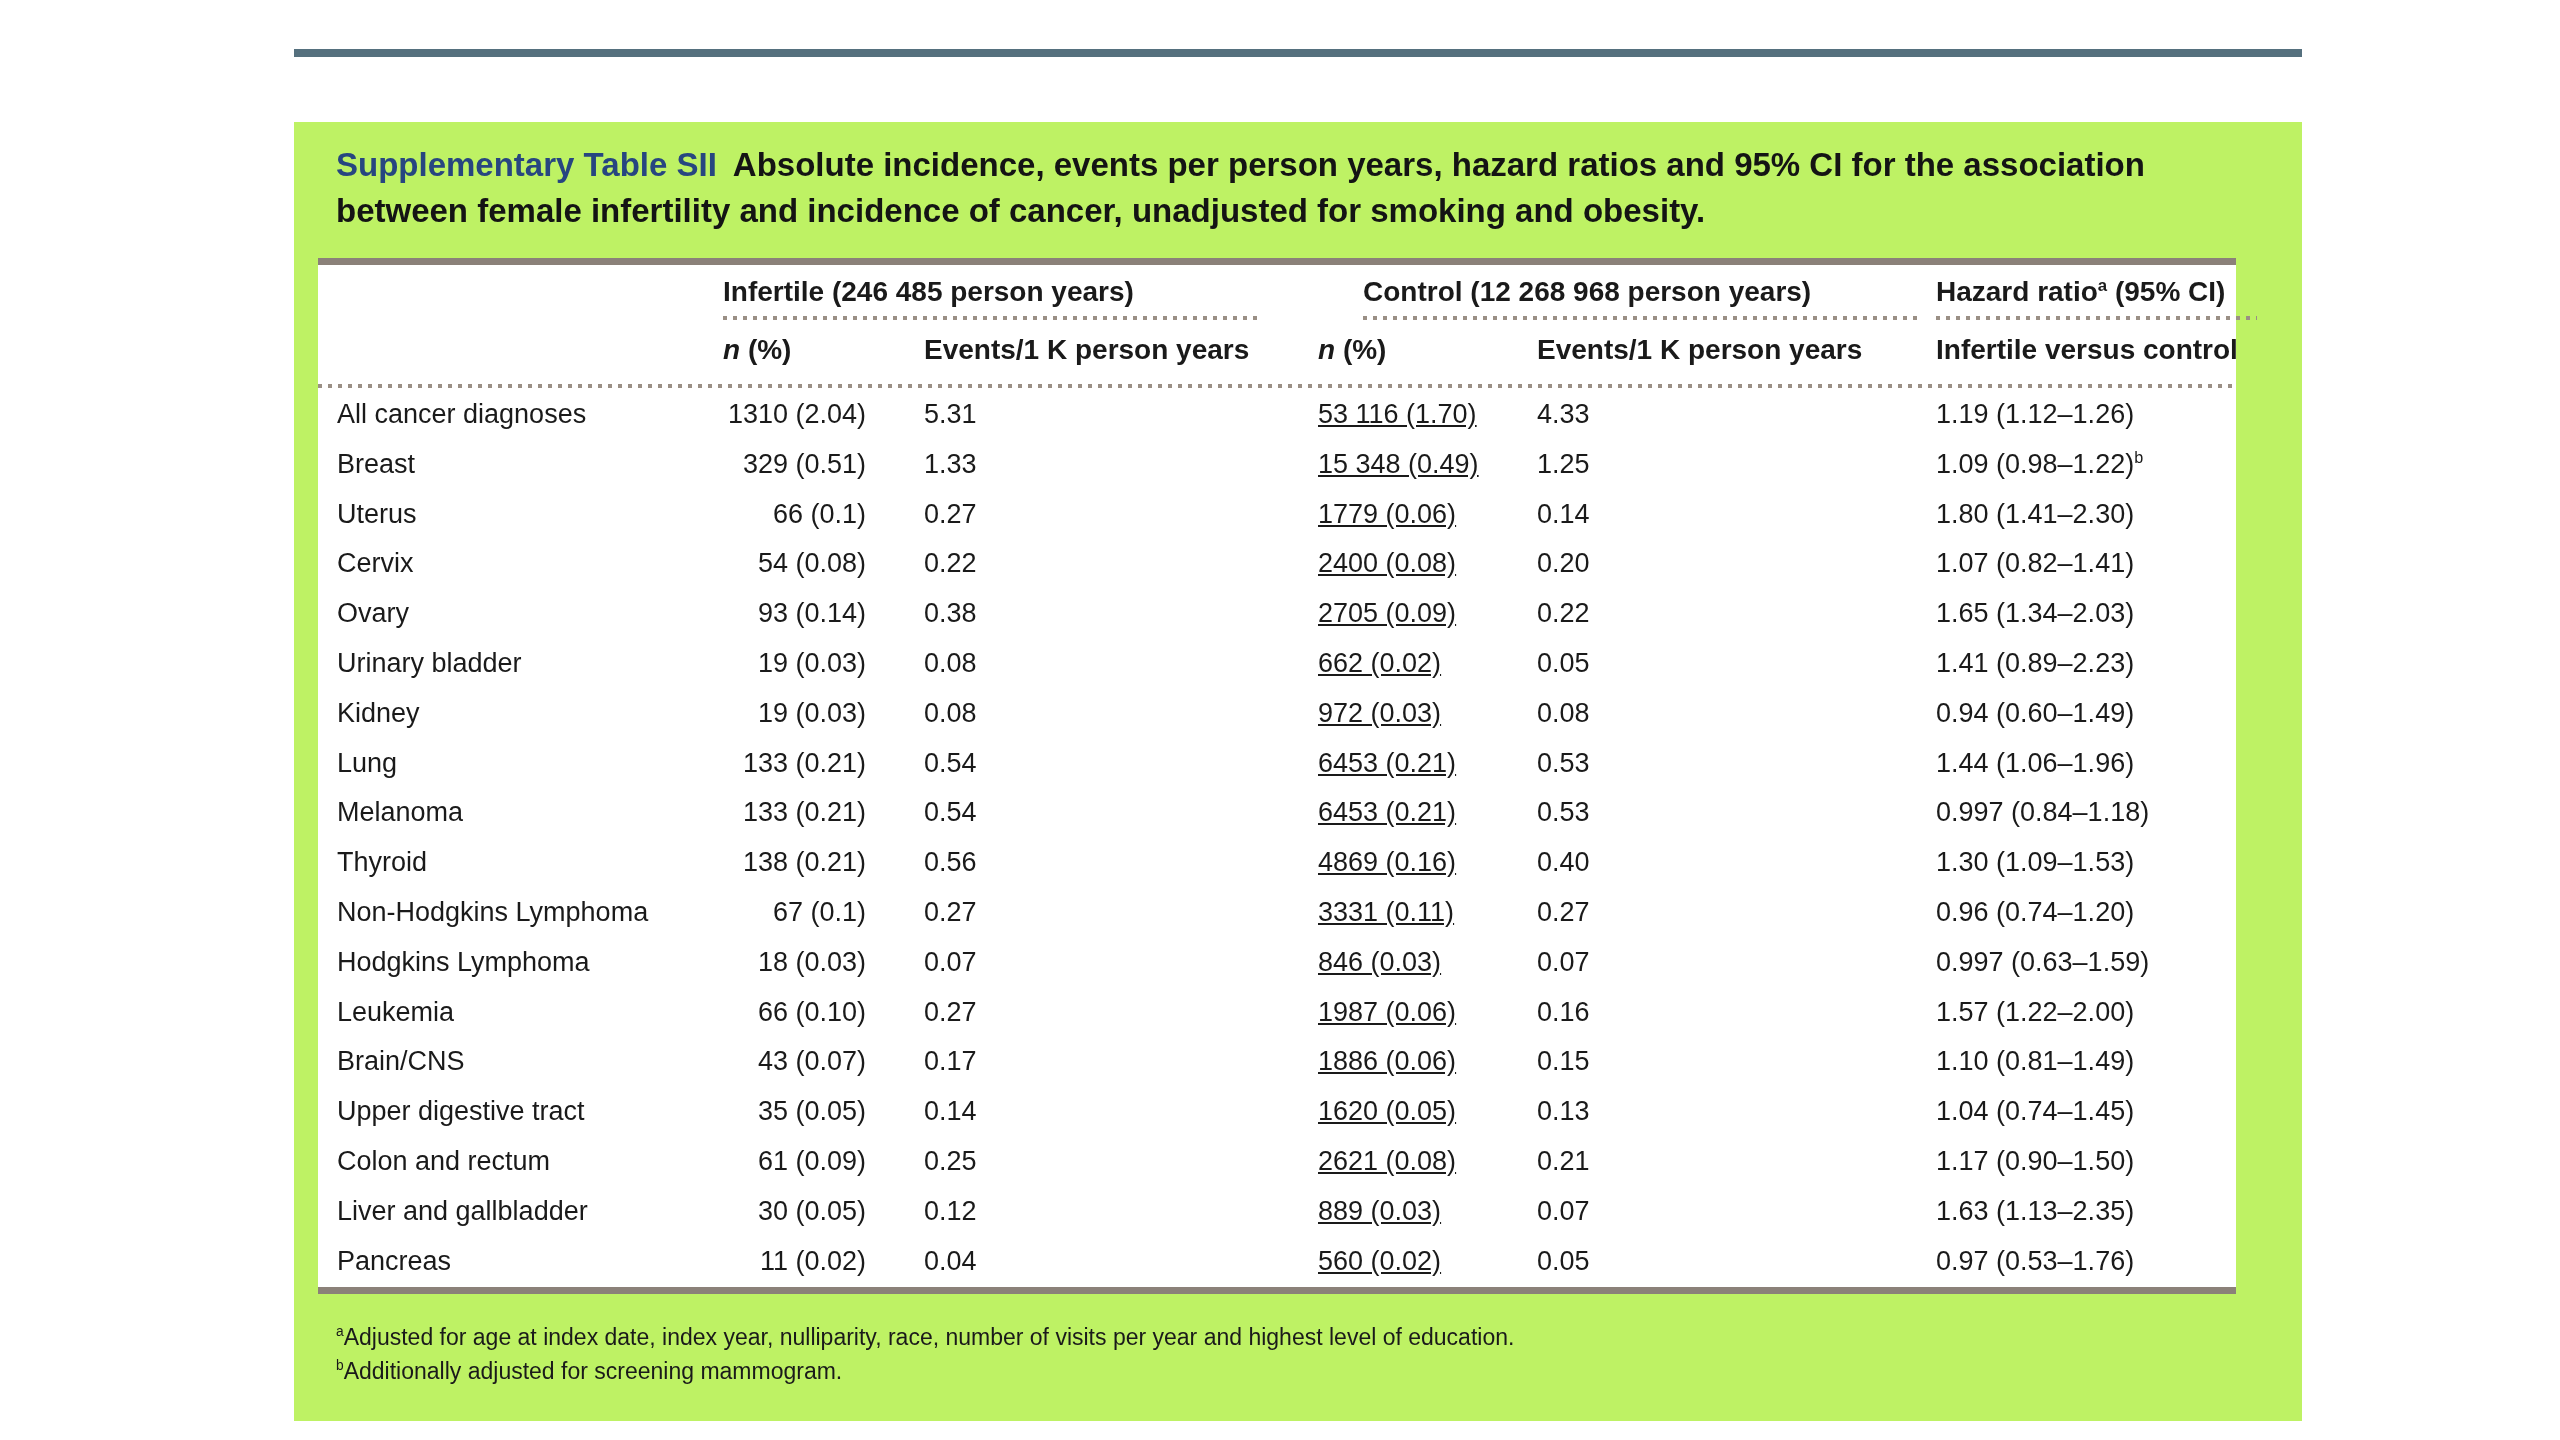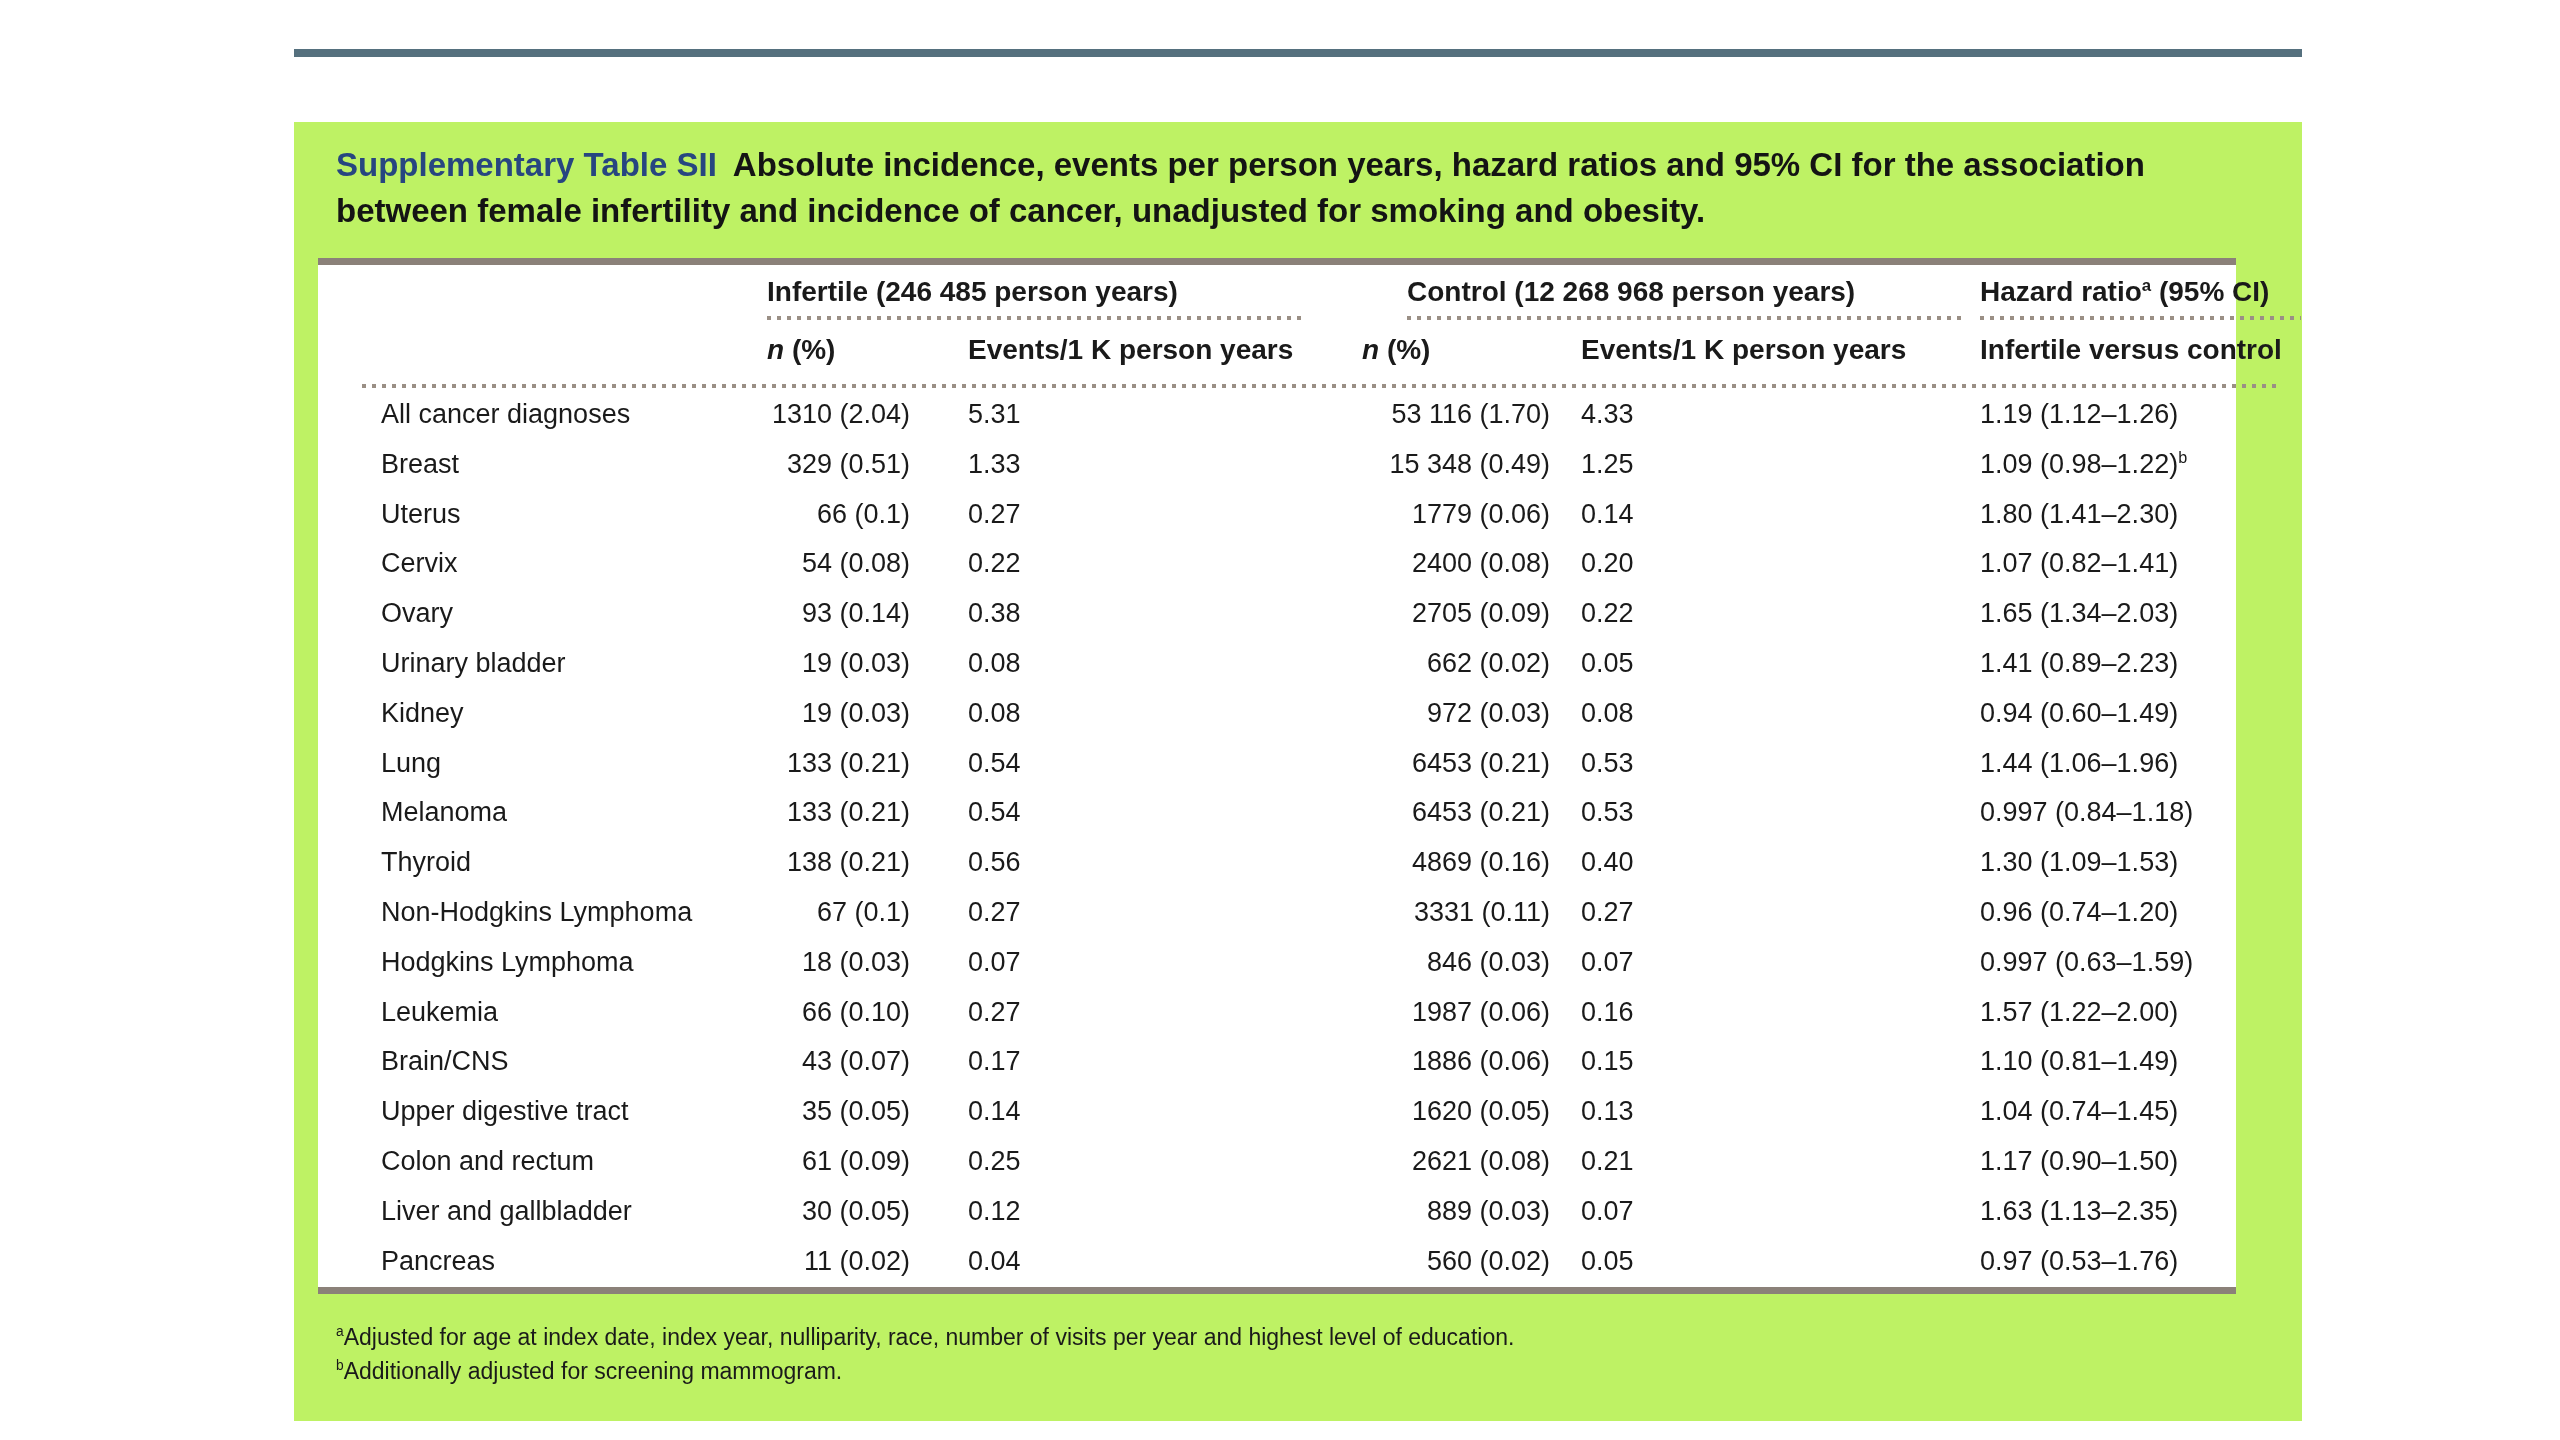--- a/index.html
+++ b/index.html
@@ -24,41 +24,40 @@
   .table-wrap {
     position:absolute; left:24px; top:136px; width:1918px; height:1036px;
     background:#ffffff; box-sizing:border-box;
     border-top:7px solid #8b8179; border-bottom:7px solid #8b8179;
   }
   .grid {
     display:grid; width:2050px;
     grid-template-columns:387px 161px 452px 188px 430px 300px;
     grid-template-rows:57px 60px 8px repeat(18, 49.8px);
     grid-auto-flow:row;
-    padding-left:44px;
   }
   .cell { white-space:nowrap; overflow:visible; font-size:27px; line-height:49.8px; }
   .hdr  { font-weight:bold; font-size:28px; }
   .grp-cell { padding-top:6px; }
   .grp-cell .grp-label { line-height:42px; font-weight:bold; font-size:28px; }
   .pad-grp1 { padding-left:18px; }
   .dots {
     height:4px; margin-top:3px;
     background-image:repeating-linear-gradient(to right,#9a8f85 0px,#9a8f85 4px,transparent 4px,transparent 10px);
   }
   .dots-w1 { width:540px; }
   .dots-w2 { width:560px; }
   .dots-w3 { width:321px; }
   .sub { line-height:56px; }
   .full-dots { grid-column:1 / -1; }
   .full-dots .dots { margin-top:2px; width:100%; }
   .c1 { padding-left:19px; }
   .c2 { text-align:right; }
   .c3 { padding-left:58px; }
-  .c4 { text-align:right; }
+  .c4 { text-align:left;text-decoration:underline; }
   .c5 { padding-left:31px; }
   .c6 { text-align:left; padding-right:112px; }
   .c6.hdr-cell { text-align:left; padding-right:0; }
   sup { font-size:60%; line-height:0; }
   .footnotes {
     position:absolute; left:42px; top:1198px; width:1930px;
     font-size:23px; line-height:34px; color:#1a1a1a;
   }
   i.nvar { font-style:italic; }
 </style>

